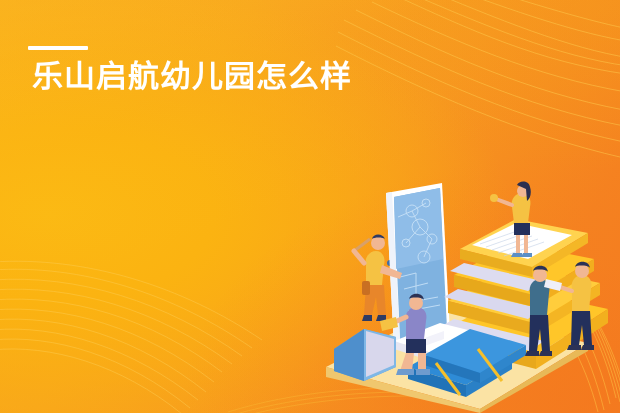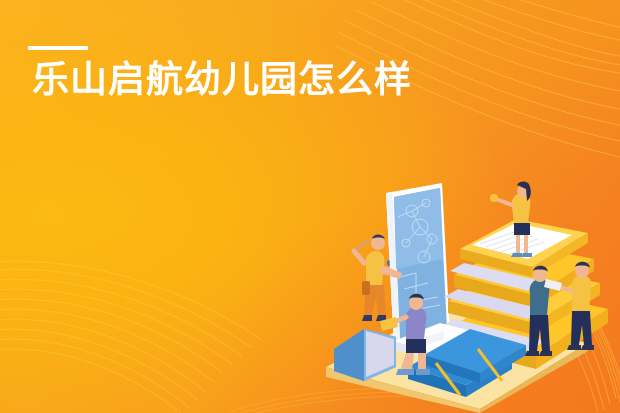--- a/index.html
+++ b/index.html
@@ -65,21 +65,21 @@
     background: #ffffff;
     border-radius: 1px;
   }
   .title {
     margin: 0;
     position: absolute;
     left: 32px;
     top: 58px;
     white-space: nowrap;
     color: #ffffff;
-    font-size: 37px;
+    font-size: 31px;
     line-height: 1.18;
     font-weight: 700;
     letter-spacing: 1px;
     font-family: "DejaVu Sans", "Liberation Sans", sans-serif;
   }
 
   
   .illo {
     position: absolute;
     right: 0;

